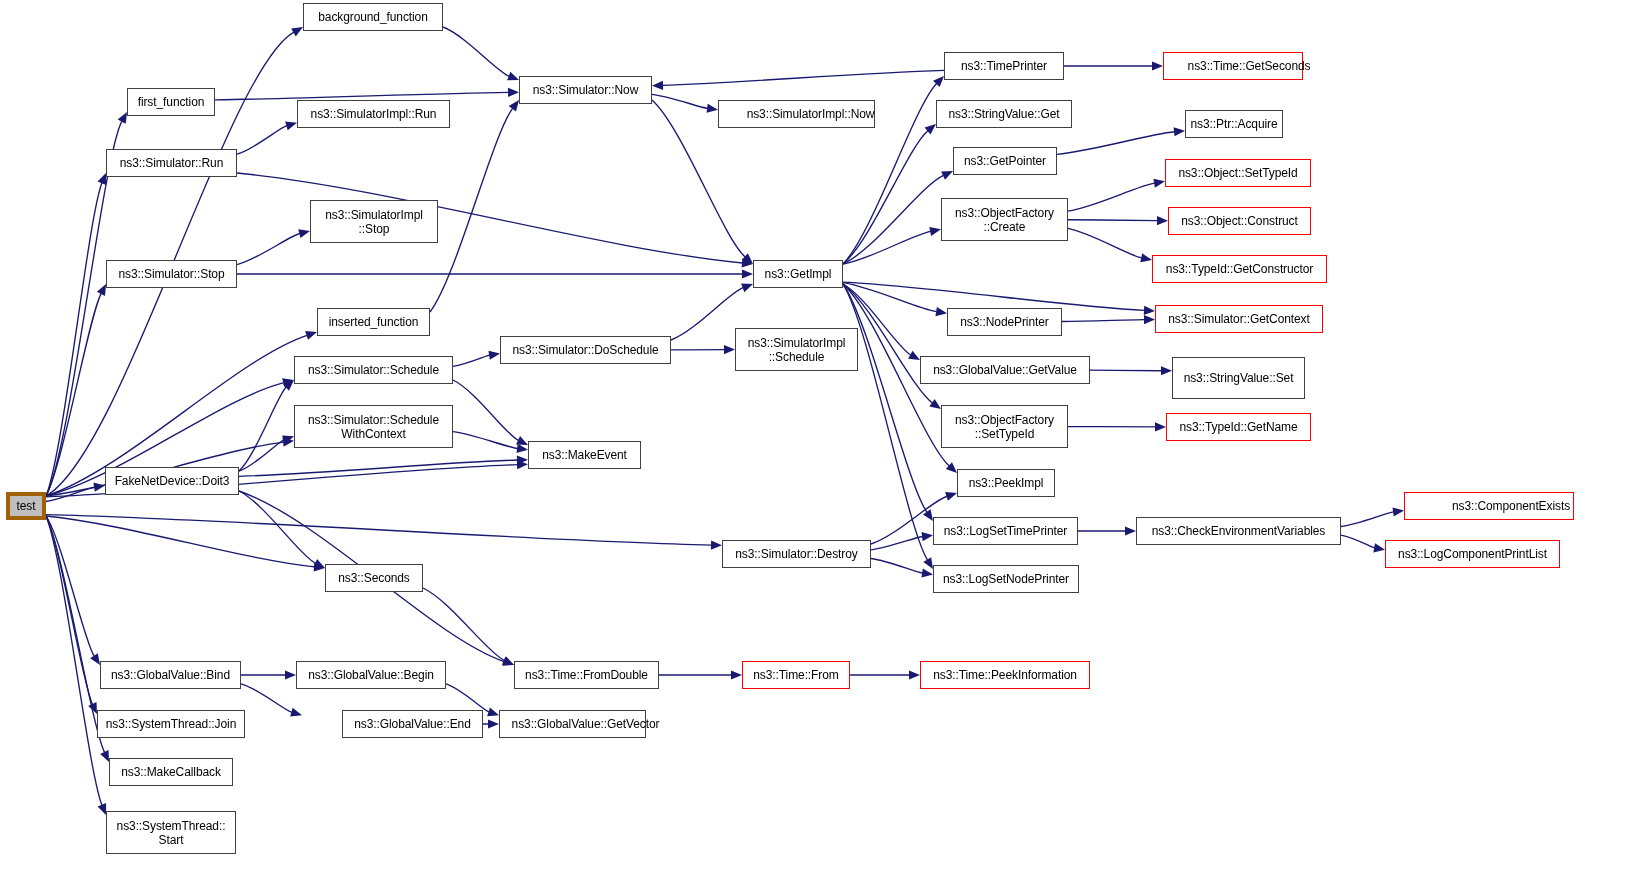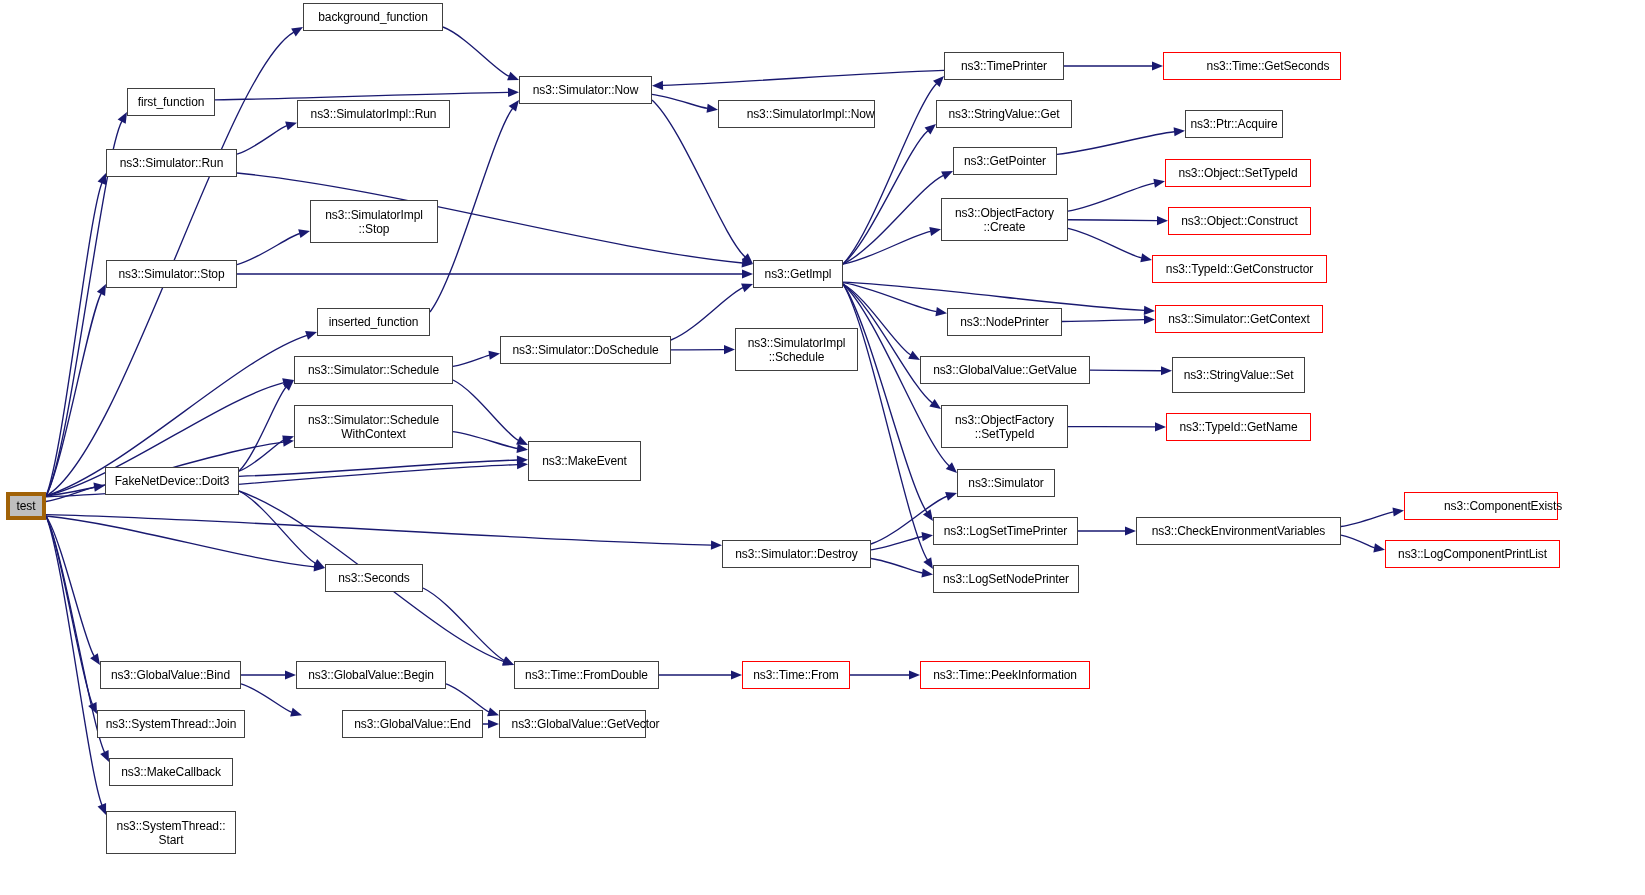--- a/index.html
+++ b/index.html
@@ -192,21 +192,21 @@
     <div class="node" style="left: 297px; top: 100px; width: 153px; height: 28px;">ns3::SimulatorImpl::Run</div>
     <div class="node" style="left: 310px; top: 200px; width: 128px; height: 43px;">ns3::SimulatorImpl
 ::Stop</div>
     <div class="node" style="left: 519px; top: 76px; width: 133px; height: 28px;">ns3::Simulator::Now</div>
     <div class="node" style="left: 718px; top: 100px; width: 157px; height: 28px; padding-left: 32px;">ns3::SimulatorImpl::Now</div>
     <div class="node" style="left: 317px; top: 308px; width: 113px; height: 28px;">inserted_function</div>
     <div class="node" style="left: 294px; top: 356px; width: 159px; height: 28px;">ns3::Simulator::Schedule</div>
     <div class="node" style="left: 294px; top: 405px; width: 159px; height: 43px;">ns3::Simulator::Schedule
 WithContext</div>
     <div class="node" style="left: 105px; top: 467px; width: 134px; height: 28px;">FakeNetDevice::Doit3</div>
-    <div class="node" style="left: 528px; top: 441px; width: 113px; height: 40px; text-align: center;">ns3::MakeEvent</div>
+    <div class="node" style="left: 528px; top: 441px; width: 113px; height: 28px; text-align: center;">ns3::MakeEvent</div>
     <div class="node" style="left: 325px; top: 564px; width: 98px; height: 28px;">ns3::Seconds</div>
     <div class="node" style="left: 100px; top: 661px; width: 141px; height: 28px;">ns3::GlobalValue::Bind</div>
     <div class="node" style="left: 97px; top: 710px; width: 148px; height: 28px;">ns3::SystemThread::Join</div>
     <div class="node" style="left: 109px; top: 758px; width: 124px; height: 28px;">ns3::MakeCallback</div>
     <div class="node" style="left: 106px; top: 811px; width: 130px; height: 43px;">ns3::SystemThread::
 Start</div>
     <div class="node" style="left: 500px; top: 336px; width: 171px; height: 28px;">ns3::Simulator::DoSchedule</div>
     <div class="node" style="left: 735px; top: 328px; width: 123px; height: 43px;">ns3::SimulatorImpl
 ::Schedule</div>
     <div class="node" style="left: 753px; top: 260px; width: 90px; height: 28px;">ns3::GetImpl</div>
@@ -219,27 +219,27 @@
     <div class="node red" style="left: 920px; top: 661px; width: 170px; height: 28px;">ns3::Time::PeekInformation</div>
     <div class="node" style="left: 944px; top: 52px; width: 120px; height: 28px;">ns3::TimePrinter</div>
     <div class="node" style="left: 936px; top: 100px; width: 136px; height: 28px;">ns3::StringValue::Get</div>
     <div class="node" style="left: 953px; top: 147px; width: 104px; height: 28px;">ns3::GetPointer</div>
     <div class="node" style="left: 941px; top: 198px; width: 127px; height: 43px;">ns3::ObjectFactory
 ::Create</div>
     <div class="node" style="left: 947px; top: 308px; width: 115px; height: 28px;">ns3::NodePrinter</div>
     <div class="node" style="left: 920px; top: 356px; width: 170px; height: 28px;">ns3::GlobalValue::GetValue</div>
     <div class="node" style="left: 941px; top: 405px; width: 127px; height: 43px;">ns3::ObjectFactory
 ::SetTypeId</div>
-    <div class="node" style="left: 957px; top: 469px; width: 98px; height: 28px;">ns3::Simulator</div>
+    <div class="node" style="left: 957px; top: 469px; width: 98px; height: 28px;">ns3::PeekImpl</div>
     <div class="node" style="left: 933px; top: 517px; width: 145px; height: 28px;">ns3::LogSetTimePrinter</div>
     <div class="node" style="left: 933px; top: 565px; width: 146px; height: 28px;">ns3::LogSetNodePrinter</div>
-    <div class="node red" style="left: 1163px; top: 52px; width: 178px; height: 28px; padding-left: 36px;">ns3::Time::GetSeconds</div>
+    <div class="node red" style="left: 1163px; top: 52px; width: 140px; height: 28px; padding-left: 36px;">ns3::Time::GetSeconds</div>
     <div class="node" style="left: 1185px; top: 110px; width: 98px; height: 28px;">ns3::Ptr::Acquire</div>
     <div class="node red" style="left: 1165px; top: 159px; width: 146px; height: 28px;">ns3::Object::SetTypeId</div>
     <div class="node red" style="left: 1168px; top: 207px; width: 143px; height: 28px;">ns3::Object::Construct</div>
     <div class="node red" style="left: 1152px; top: 255px; width: 175px; height: 28px;">ns3::TypeId::GetConstructor</div>
     <div class="node red" style="left: 1155px; top: 305px; width: 168px; height: 28px;">ns3::Simulator::GetContext</div>
-    <div class="node" style="left: 1172px; top: 357px; width: 133px; height: 36px;">ns3::StringValue::Set</div>
+    <div class="node" style="left: 1172px; top: 357px; width: 133px; height: 42px;">ns3::StringValue::Set</div>
     <div class="node red" style="left: 1166px; top: 413px; width: 145px; height: 28px;">ns3::TypeId::GetName</div>
     <div class="node" style="left: 1136px; top: 517px; width: 205px; height: 28px;">ns3::CheckEnvironmentVariables</div>
-    <div class="node red" style="left: 1404px; top: 492px; width: 154px; height: 28px; padding-left: 48px;">ns3::ComponentExists</div>
+    <div class="node red" style="left: 1404px; top: 492px; width: 170px; height: 28px; padding-left: 48px;">ns3::ComponentExists</div>
     <div class="node red" style="left: 1385px; top: 540px; width: 175px; height: 28px;">ns3::LogComponentPrintList</div>
   </div>
 
 </body></html>

